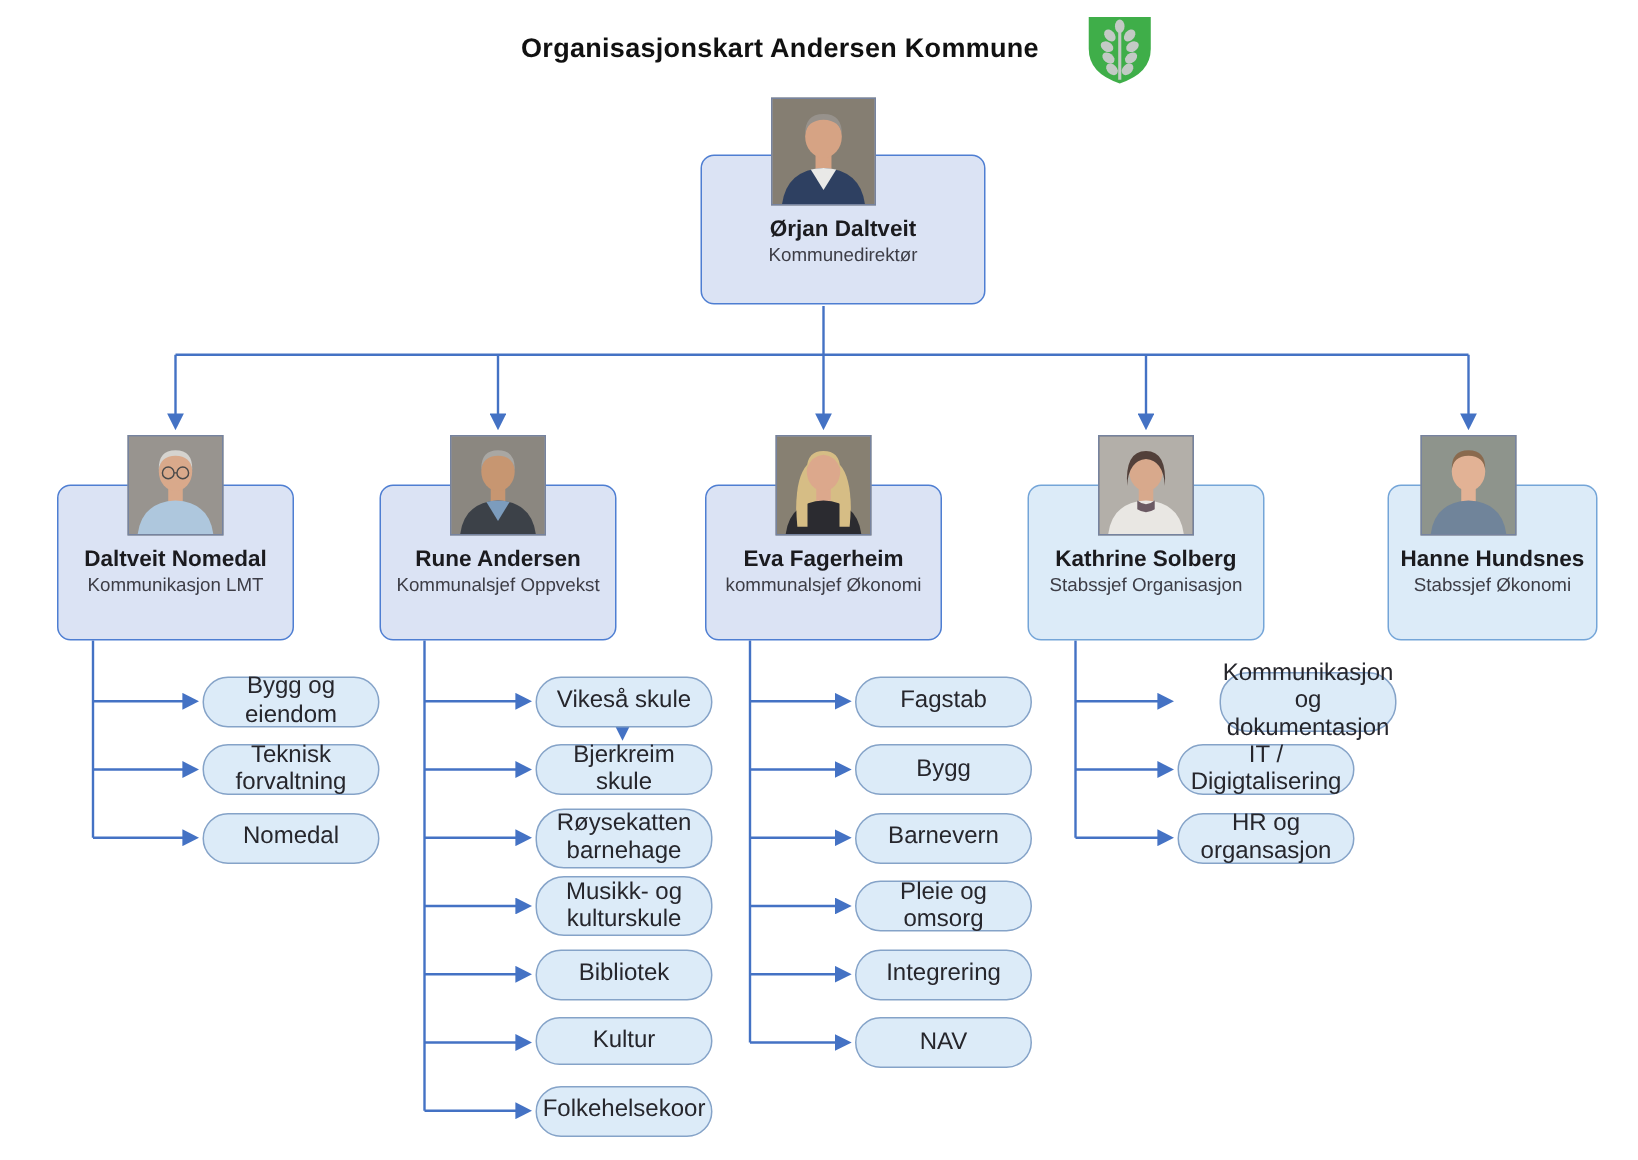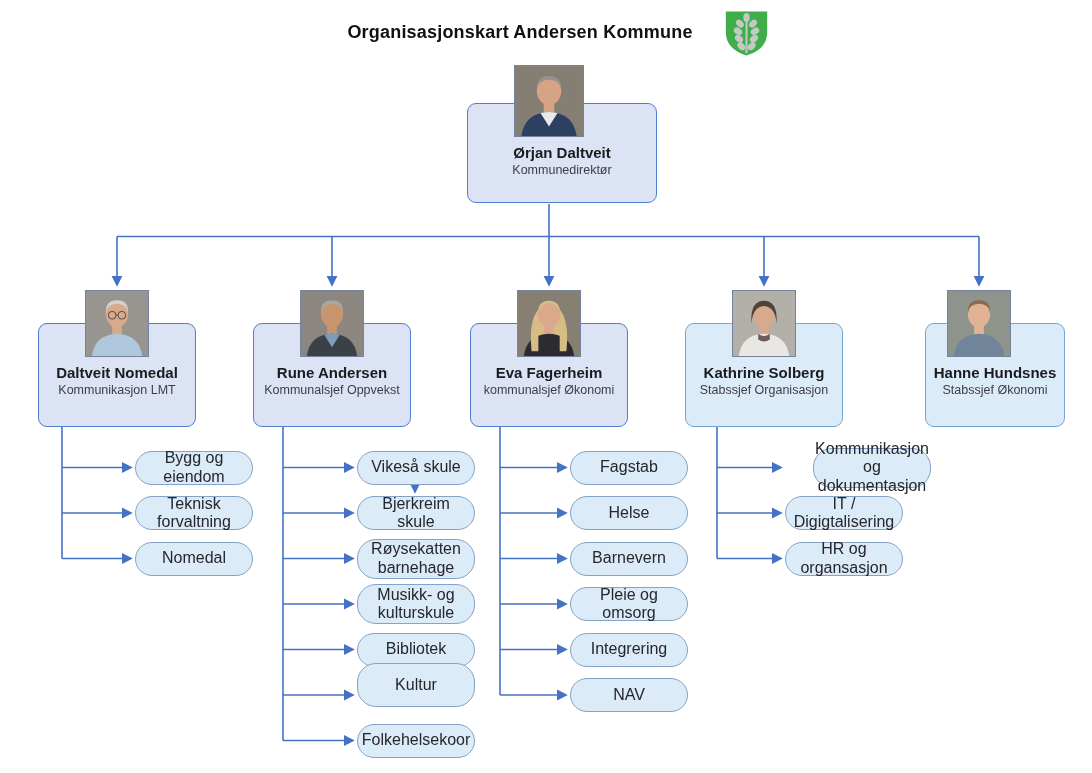--- a/index.html
+++ b/index.html
@@ -148,40 +148,40 @@
           <path d="M24,45 L32,58 L40,45 Q32,43 24,45 Z" fill="#7c9cbd"></path>
           <ellipse cx="32" cy="24" rx="11.5" ry="13.5" fill="#c79671"></ellipse>
           <path d="M20.5,23 Q20,9.5 32,9.5 Q44,9.5 43.5,23 Q42.5,13.5 32,13.2 Q21.5,13.5 20.5,23 Z" fill="#a9a7a3"></path>
         </svg>
       </div>
       <div class="pill" style="left:357px;top:450.5px;height:34px;">Vikeså skule</div>
       <div class="pill" style="left:357px;top:496px;height:34px;">Bjerkreim skule</div>
       <div class="pill" style="left:357px;top:538.5px;height:40px;">Røysekatten barnehage</div>
       <div class="pill" style="left:357px;top:584px;height:40px;">Musikk- og kulturskule</div>
       <div class="pill" style="left:357px;top:632.5px;height:34px;">Bibliotek</div>
-      <div class="pill" style="left:357px;top:663px;height:44px;">Kultur</div>
+      <div class="pill" style="left:357px;top:678px;height:32px;">Kultur</div>
       <div class="pill" style="left:357px;top:723.5px;height:34px;">Folkehelsekoor</div>
       <div class="node" style="left:470px;top:323px;width:158px;height:104px;">
         <div class="name">Eva Fagerheim</div>
         <div class="role">kommunalsjef Økonomi</div>
       </div>
       <div class="photo" style="left:517px;top:290px;width:64px;height:67px;">
         <svg viewBox="0 0 64 67" width="100%" height="100%" preserveAspectRatio="none">
           <rect x="0" y="0" width="64" height="67" fill="#878072"></rect>
           <path d="M14,60 Q10,24 32,13 Q54,24 50,60 Z" fill="#d6bd85"></path>
           <rect x="27" y="34" width="10" height="11" fill="#dca88c"></rect>
           <path d="M6,67 Q9,45 32,44 Q55,45 58,67 Z" fill="#2b2b30"></path>
           <path d="M14,62 Q11,30 21,19 L21,62 Z" fill="#d6bd85"></path>
           <path d="M50,62 Q53,30 43,19 L43,62 Z" fill="#d6bd85"></path>
           <ellipse cx="32" cy="24" rx="11.5" ry="13.5" fill="#dca88c"></ellipse>
           <path d="M20.5,22 Q21,10 32,10 Q43,10 43.5,22 Q40,13 32,12.5 Q24,13 20.5,22 Z" fill="#d6bd85"></path>
         </svg>
       </div>
       <div class="pill" style="left:570px;top:450.5px;height:34px;">Fagstab</div>
-      <div class="pill" style="left:570px;top:496px;height:34px;">Helse</div>
+      <div class="pill" style="left:570px;top:496px;height:34px;">Bygg</div>
       <div class="pill" style="left:570px;top:541.5px;height:34px;">Barnevern</div>
       <div class="pill" style="left:570px;top:587px;height:34px;">Pleie og omsorg</div>
       <div class="pill" style="left:570px;top:632.5px;height:34px;">Integrering</div>
       <div class="pill" style="left:570px;top:678px;height:34px;">NAV</div>
       <div class="node staff" style="left:685px;top:323px;width:158px;height:104px;">
         <div class="name">Kathrine Solberg</div>
         <div class="role">Stabssjef Organisasjon</div>
       </div>
       <div class="photo" style="left:732px;top:290px;width:64px;height:67px;">
         <svg viewBox="0 0 64 67" width="100%" height="100%" preserveAspectRatio="none">

